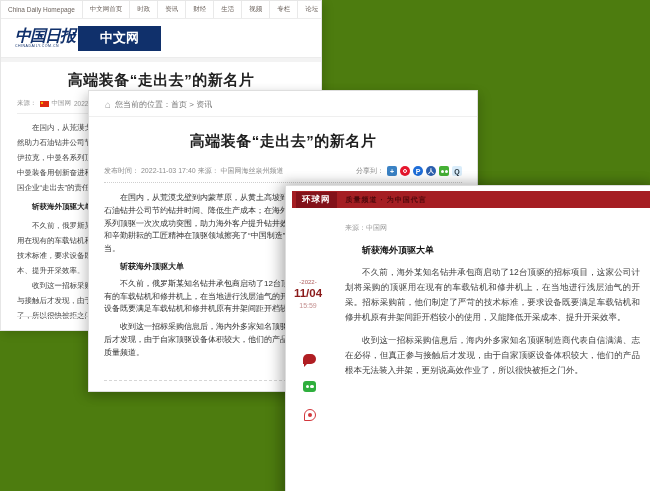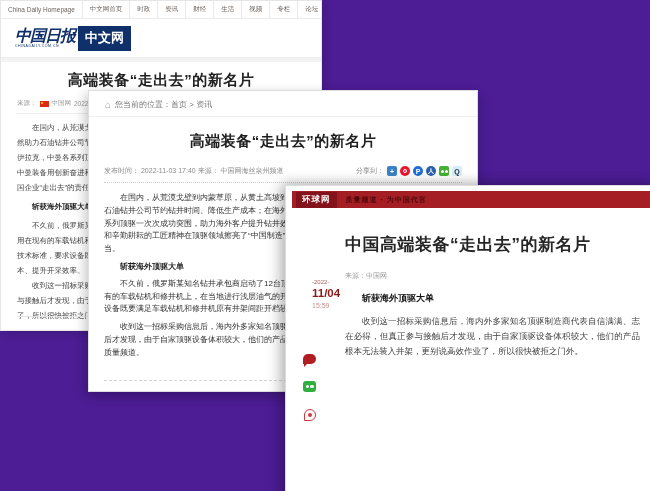--- a/index.html
+++ b/index.html
@@ -1,34 +1,34 @@
 <!DOCTYPE html>
 <html><head>
 <meta charset="utf-8">
 <style>
   * { margin:0; padding:0; box-sizing:border-box; }
   html,body { background:#fff; }
   body { font-family:"Liberation Sans", sans-serif; }
-  .stage { position:relative; width:650px; height:491px; overflow:hidden; background:#4c1d95; }
+  .stage { position:relative; width:650px; height:491px; overflow:hidden; background:#4d7c0f; }
 
   .card { position:absolute; background:#fff; }
 
   
   .card1 { left:0; top:0; width:322px; height:331px; border:1px solid #e6e6e6;
            box-shadow:3px 3px 9px rgba(0,0,0,.14); overflow:hidden; z-index:1; }
   .cd-nav { display:flex; align-items:stretch; height:18px; border-bottom:1px solid #ececec; }
   .cd-nav span { display:flex; align-items:center; padding:0 7px; font-size:6.5px; color:#6d645e;
                  border-right:1px solid #e9e9e9; white-space:nowrap; cursor:pointer; }
   .cd-logo-row { display:flex; align-items:center; padding:7px 0 6px 14px; }
   .cd-brand-wrap { display:flex; flex-direction:column; line-height:1; }
   .cd-brand { font-family:"DejaVu Serif", serif; font-weight:bold; font-style:italic;
               color:#10306b; font-size:16px; letter-spacing:-1px; }
   .cd-brand-sub { font-size:3.5px; color:#10306b; letter-spacing:.5px; margin-top:1px; }
   .cd-site { background:#10306b; color:#fff; font-weight:bold; font-size:13px;
-             padding:3px 7px 4px; margin-left:3px; }
+             padding:3px 22px 4px; margin-left:3px; }
   .cd-band { height:5px; background:#f3f3f3; border-top:1px solid #ececec; }
   .cd-title { text-align:center; font-size:15px; font-weight:bold; color:#222; margin-top:9px;
               letter-spacing:.5px; }
   .cd-meta { display:flex; justify-content:space-between; align-items:center;
              margin:9px 16px 0; font-size:6.5px; color:#979797; }
   .cd-meta-left { display:flex; align-items:center; gap:3px; }
   .flag { display:inline-block; width:9px; height:6px; background:#de2910; position:relative; }
   .flag::after { content:""; position:absolute; left:1px; top:1px; width:2px; height:2px;
                  background:#ffde00; border-radius:50%; }
   .cd-share { display:flex; align-items:center; gap:4px; }
@@ -78,21 +78,21 @@
   .card3 { left:285px; top:185px; width:370px; height:320px;
            box-shadow:-6px 0px 13px rgba(0,0,0,.22), 0 -4px 10px rgba(0,0,0,.12);
            border:1px solid #ddd; z-index:3; padding-top:5px; }
   .hq-bar { margin-left:6px; height:17px; background:#a51e23; display:flex; align-items:center; }
   .hq-logo { background:#83121a; color:#fff; font-weight:bold; font-size:8.5px; padding:2px 6px;
              margin-left:4px; letter-spacing:1px; cursor:pointer; }
   .hq-channel { color:#4f090c; font-size:7px; font-weight:bold; margin-left:9px; letter-spacing:1px; }
   .hq-title { margin:25px 14px 0 59px; font-size:17px; font-weight:bold; color:#262626;
               letter-spacing:.5px; }
   .hq-source { margin:15px 0 0 59px; font-size:7px; color:#9b9b9b; }
-  .hq-datecol { position:absolute; left:26px; top:93px; width:42px; }
+  .hq-datecol { position:absolute; left:1px; top:93px; width:42px; text-align:center; }
   .hq-year { font-size:6px; color:#b06060; }
   .hq-day { font-size:11.5px; font-weight:bold; color:#8b1a1a; margin-top:2px; }
   .hq-time { font-size:7px; color:#c49090; margin-top:3px; }
   .hq-sharecol { position:absolute; left:17px; top:168px; display:flex; flex-direction:column;
                  gap:17px; align-items:center; }
   .hq-bubble { width:13px; height:10px; background:#b01e23; border-radius:6px 6px 6px 0;
                position:relative; cursor:pointer; }
   .hq-bubble::after { content:""; position:absolute; left:1px; bottom:-3px; border:3px solid transparent;
                       border-top-color:#b01e23; border-left-color:#b01e23; }
   .hq-wechat { width:13px; height:11px; background:#2faf3d; border-radius:3px; display:flex;
@@ -214,36 +214,36 @@
       <div class="ln">质量频道。</div>
     </div>
     <div class="qz-footrule"></div>
   </div>
 
   <div class="card card3">
     <div class="hq-bar">
       <span class="hq-logo">环球网</span>
       <span class="hq-channel">质量频道 · 为中国代言</span>
     </div>
-    <div class="hq-title">中国高端装备“走出去”的新名片</div>
     <div class="hq-source">来源：中国网</div>
     <div class="hq-datecol">
       <div class="hq-year">-2022-</div>
       <div class="hq-day">11/04</div>
       <div class="hq-time">15:59</div>
     </div>
     <div class="hq-sharecol">
       <span class="hq-bubble"></span>
       <span class="hq-wechat">
           <b></b>
           <b></b>
         </span>
       <span class="hq-weibo">
           <b></b>
         </span>
     </div>
     <div class="hq-body">
       <div class="hq-sub">斩获海外顶驱大单</div>
+      <p class="p2">不久前，海外某知名钻井承包商启动了12台顶驱的招标项目，这家公司计划将采购的顶驱用在现有的车载钻机和修井机上，在当地进行浅层油气的开采。招标采购前，他们制定了严苛的技术标准，要求设备既要满足车载钻机和修井机原有井架间距开档较小的使用，又能降低开采成本、提升开采效率。</p>
       <p class="p3">收到这一招标采购信息后，海内外多家知名顶驱制造商代表自信满满、志在必得，但真正参与接触后才发现，由于自家顶驱设备体积较大，他们的产品根本无法装入井架，更别说高效作业了，所以很快被拒之门外。</p>
     </div>
   </div>
 
 </div>
 
 </body></html>

